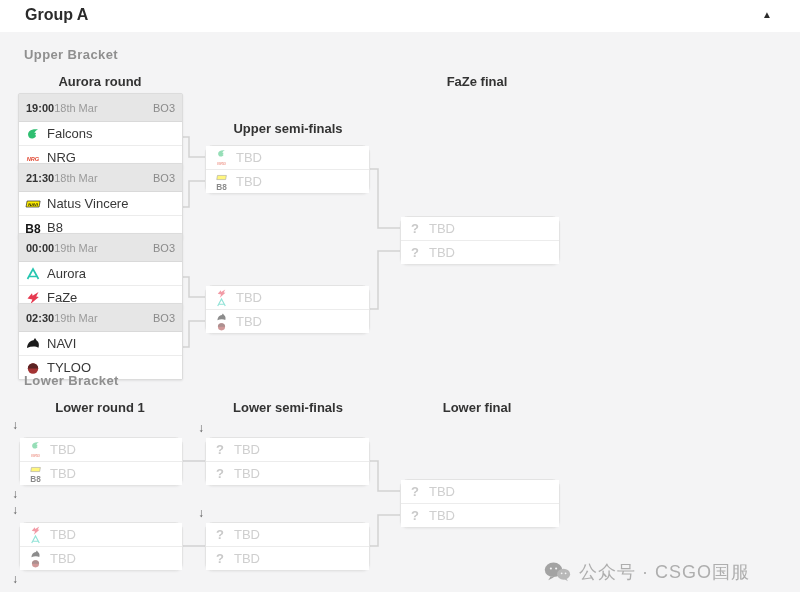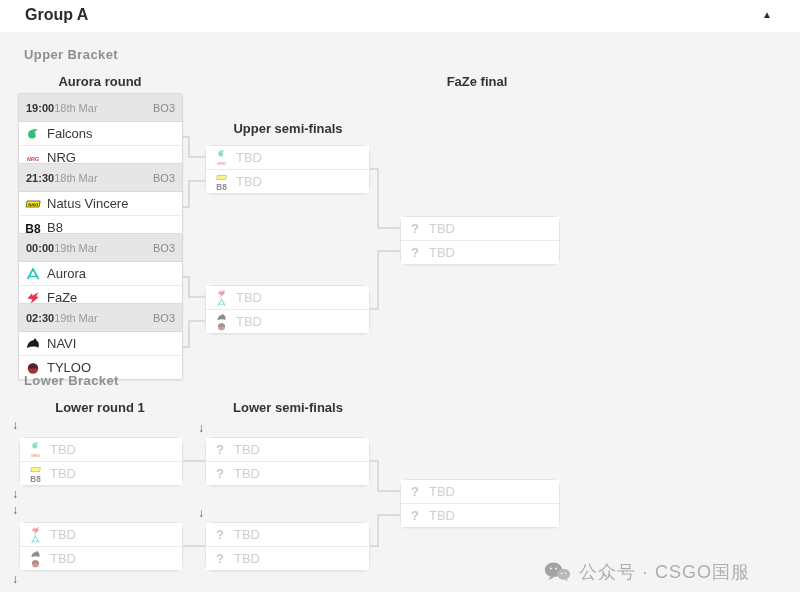--- a/index.html
+++ b/index.html
@@ -255,20 +255,21 @@
     </div>
     <div class="trow">
       <span class="qmark">?</span>
       <span class="tbd-label">TBD</span>
     </div>
   </div>
 
   <div class="section-label" style="left:24px;top:373px;">Lower Bracket</div>
   <div class="col-header" style="left:15px;top:400px;">Lower round 1</div>
   <div class="col-header" style="left:203px;top:400px;">Lower semi-finals</div>
+  <div class="col-header" style="left:392px;top:400px;">Lower final</div>
 
   <div class="drop-arrow" style="left:12px;top:419px;">↓</div>
   <div class="drop-arrow" style="left:12px;top:488px;">↓</div>
   <div class="drop-arrow" style="left:12px;top:504px;">↓</div>
   <div class="drop-arrow" style="left:12px;top:573px;">↓</div>
   <div class="drop-arrow" style="left:198px;top:422px;">↓</div>
   <div class="drop-arrow" style="left:198px;top:507px;">↓</div>
 
   <div class="tbd-box" style="left:19px;top:437px;width:164px;">
     <div class="trow">

